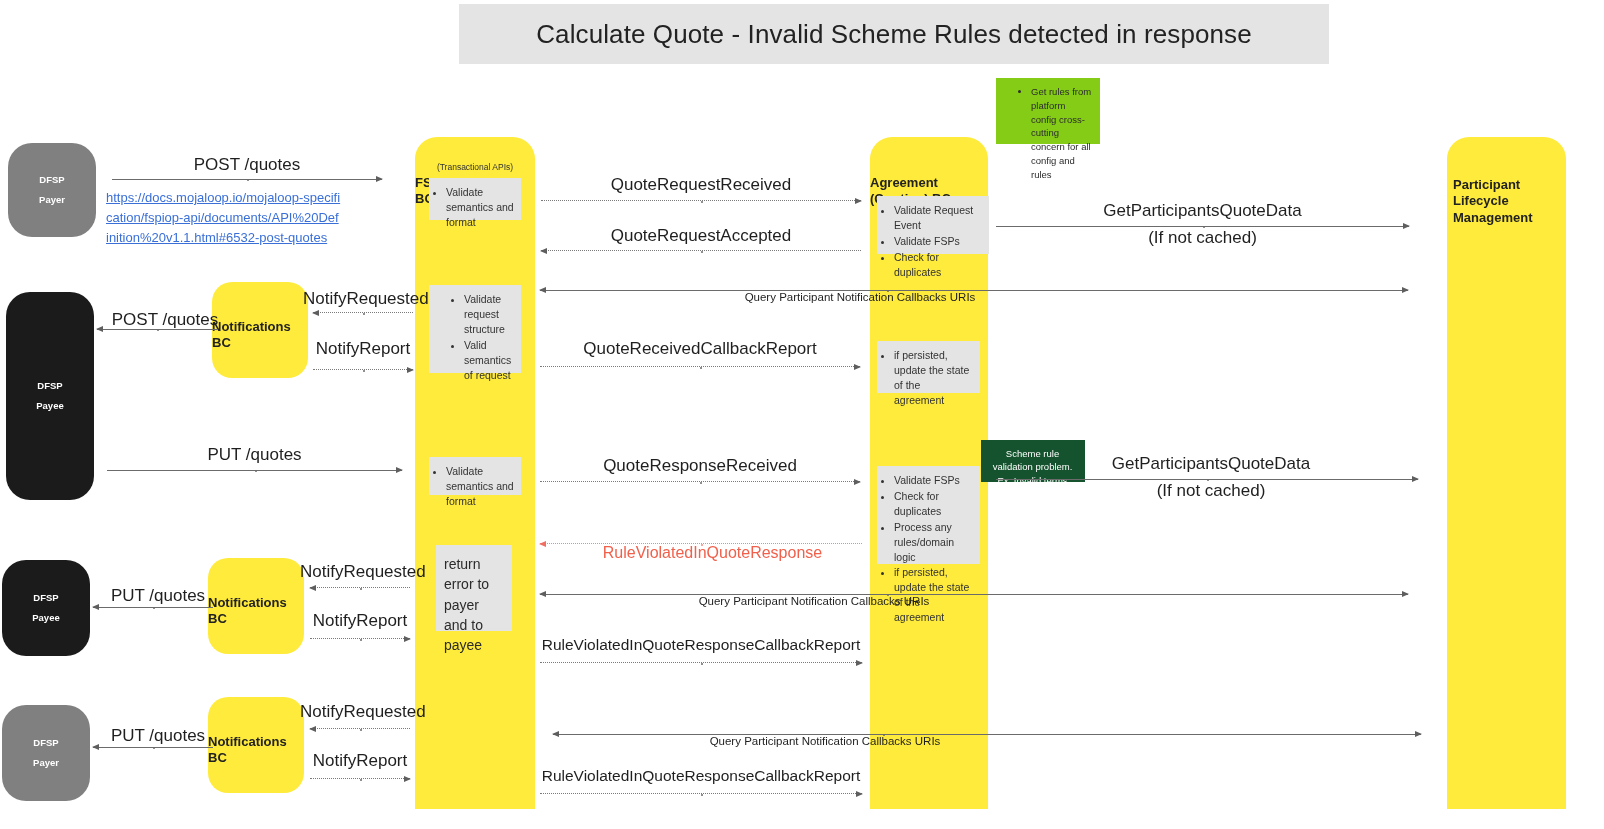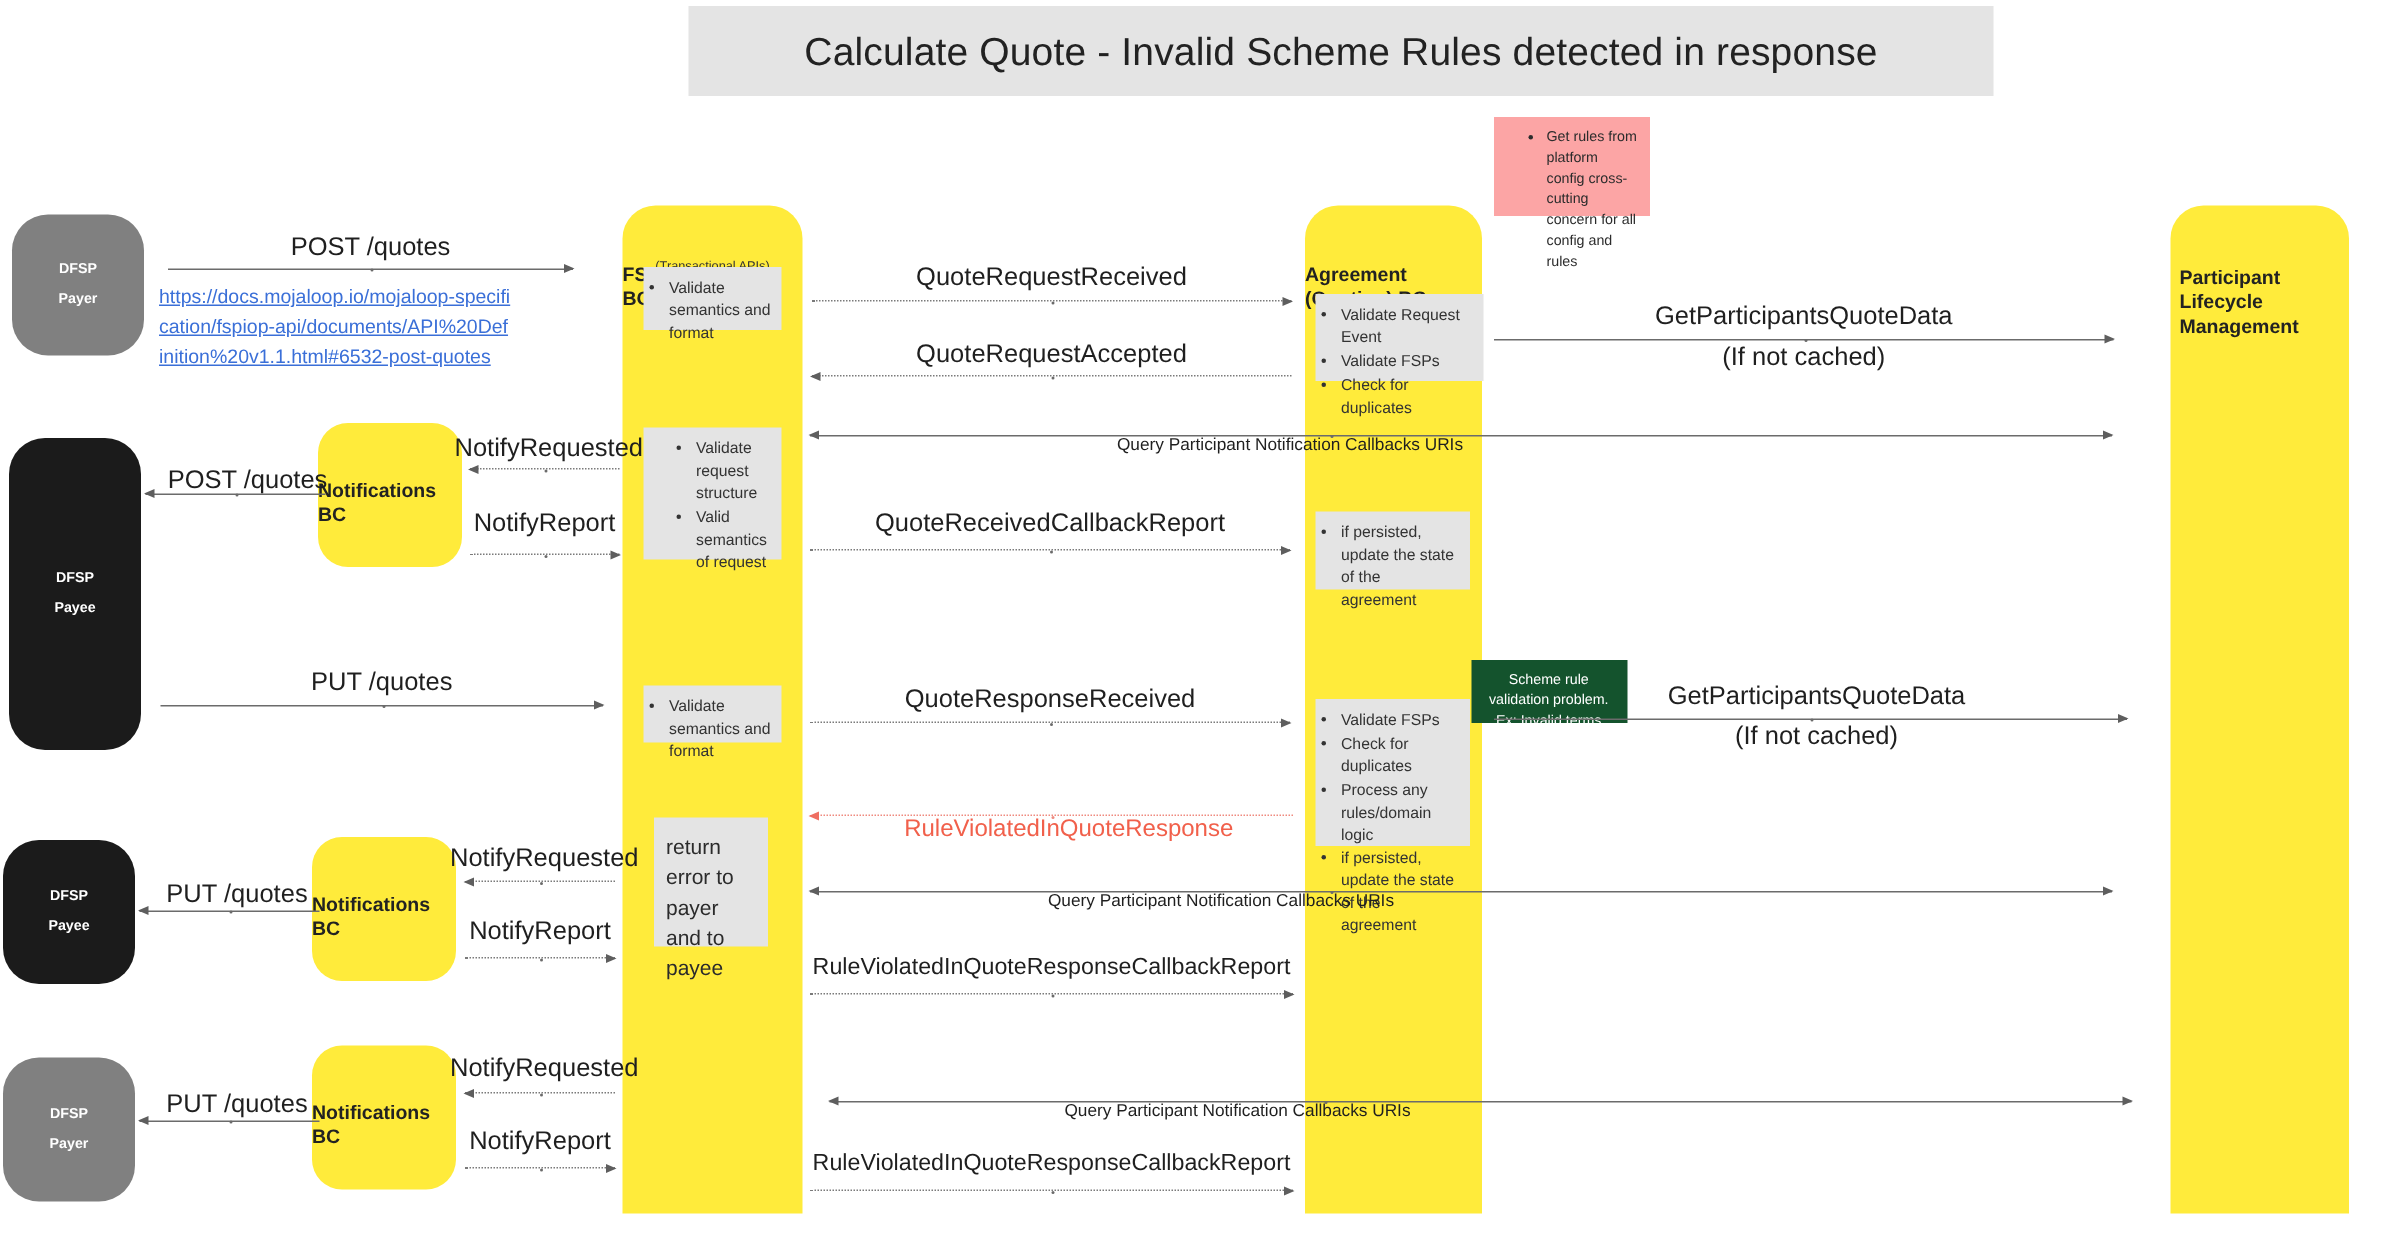--- a/index.html
+++ b/index.html
@@ -27,21 +27,21 @@
        font-size:13px;font-weight:bold;color:#222;line-height:1.25;margin-top:30px;}
   .ll-sub{position:absolute;left:0;right:0;text-align:center;
        font-size:8.5px;color:#333;}
 
   
   .note{background:#e4e4e4;color:#333;font-size:10.5px;line-height:1.42;
         padding:7px 7px 7px 6px;box-sizing:border-box;}
   .note ul{margin:0;padding-left:11px;list-style:disc;}
   .note li{margin:0 0 1px 0;}
   .note.plain{font-size:14px;line-height:1.45;color:#2b2b2b;padding:9px 8px;}
-  .note.green{background:#fca5a5;color:#2c2c2c;font-size:9.5px;line-height:1.45;padding-left:24px;}
+  .note.green{background:#84cc16;color:#2c2c2c;font-size:9.5px;line-height:1.45;padding-left:24px;}
   .note.orange{background:#14532d;color:#ffffff;font-size:9.5px;line-height:1.42;text-align:center;}
 
   
   .msg{height:1px;}
   .solid{background:#6b6b6b;height:1px;}
   .dotted{border-top:1px dotted #7a7a7a;height:0;}
   .dotted.pink{border-top:1px dotted #ef8a7f;}
   .arrow{position:absolute;width:0;height:0;top:-3.5px;}
   .arrow.r{border-left:7px solid #5e5e5e;border-top:3.5px solid transparent;
            border-bottom:3.5px solid transparent;right:-1px;}
@@ -63,21 +63,21 @@
 </style>
 </head>
 <body>
 
 <div class="abs" id="title-banner">
   <div class="t">Calculate Quote - Invalid Scheme Rules detected in response</div>
 </div>
 
 <div class="abs lifeline" style="left:415px;top:137px;width:120px;height:672px;">
   <div class="ll-title" style="top:8px;">FSP Interop APIs BC</div>
-  <div class="ll-sub" style="top:35px;">(Transactional APIs)</div>
+  <div class="ll-sub" style="top:25px;">(Transactional APIs)</div>
 </div>
 
 <div class="abs lifeline" style="left:870px;top:137px;width:118px;height:672px;">
   <div class="ll-title" style="top:8px;">Agreement (Quoting) BC</div>
 </div>
 
 <div class="abs lifeline" style="left:1447px;top:137px;width:119px;height:672px;">
   <div class="ll-title" style="top:10px;padding:0 6px;">Participant Lifecycle Management</div>
 </div>
 

